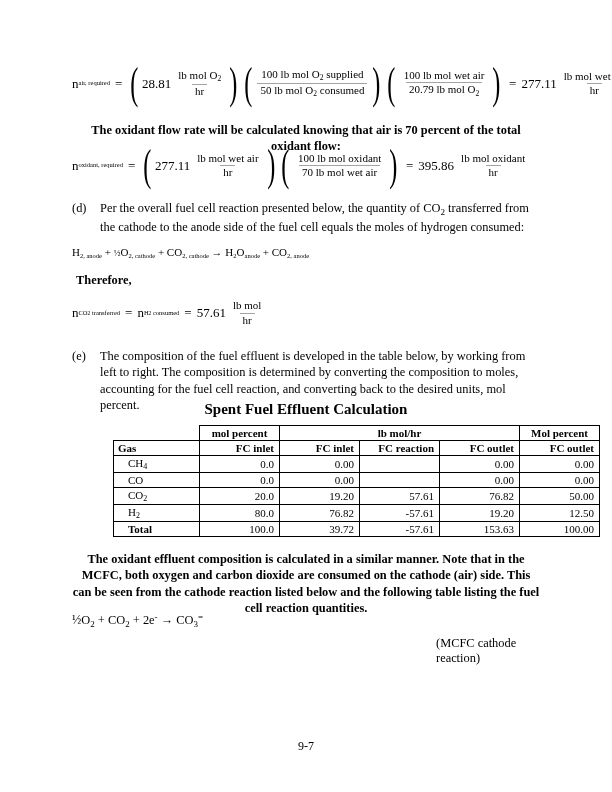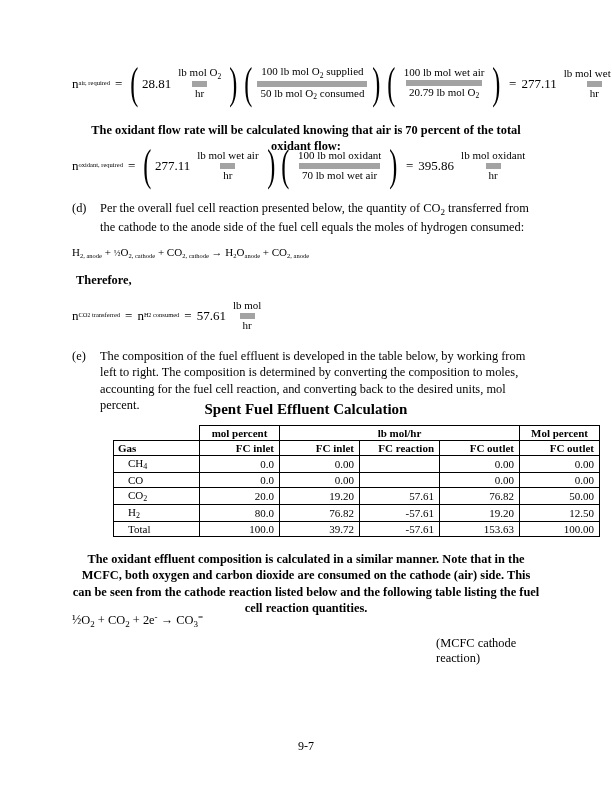--- a/index.html
+++ b/index.html
@@ -70,21 +70,21 @@
     justify-content: center;
     vertical-align: middle;
     padding: 0 2px;
   }
   .frac .num {
     padding: 0 3px 1px 3px;
     font-size: 11px;
     white-space: nowrap;
   }
   .frac .den {
-    border-top: 6px solid #a3a3a3;
+    border-top: 1px solid #a3a3a3;
     padding: 1px 3px 0 3px;
     font-size: 11px;
     white-space: nowrap;
   }
   .coef {
     font-size: 13px;
     padding-right: 2px;
   }
 
   p.body {
@@ -138,21 +138,21 @@
     text-align: left;
     padding-left: 14px;
     width: 86px;
   }
   table.effluent td.num {
     text-align: right;
     width: 80px;
     margin-top: 43px;
   }
   table.effluent .rowlabel-total {
-    font-weight: normal;
+    font-weight: bold;
     margin-top: 24px;
   }
   .nb { border: none !important; }
 
   .footer {
     position: absolute;
     bottom: 38px;
     left: 0;
     width: 612px;
     text-align: center;

